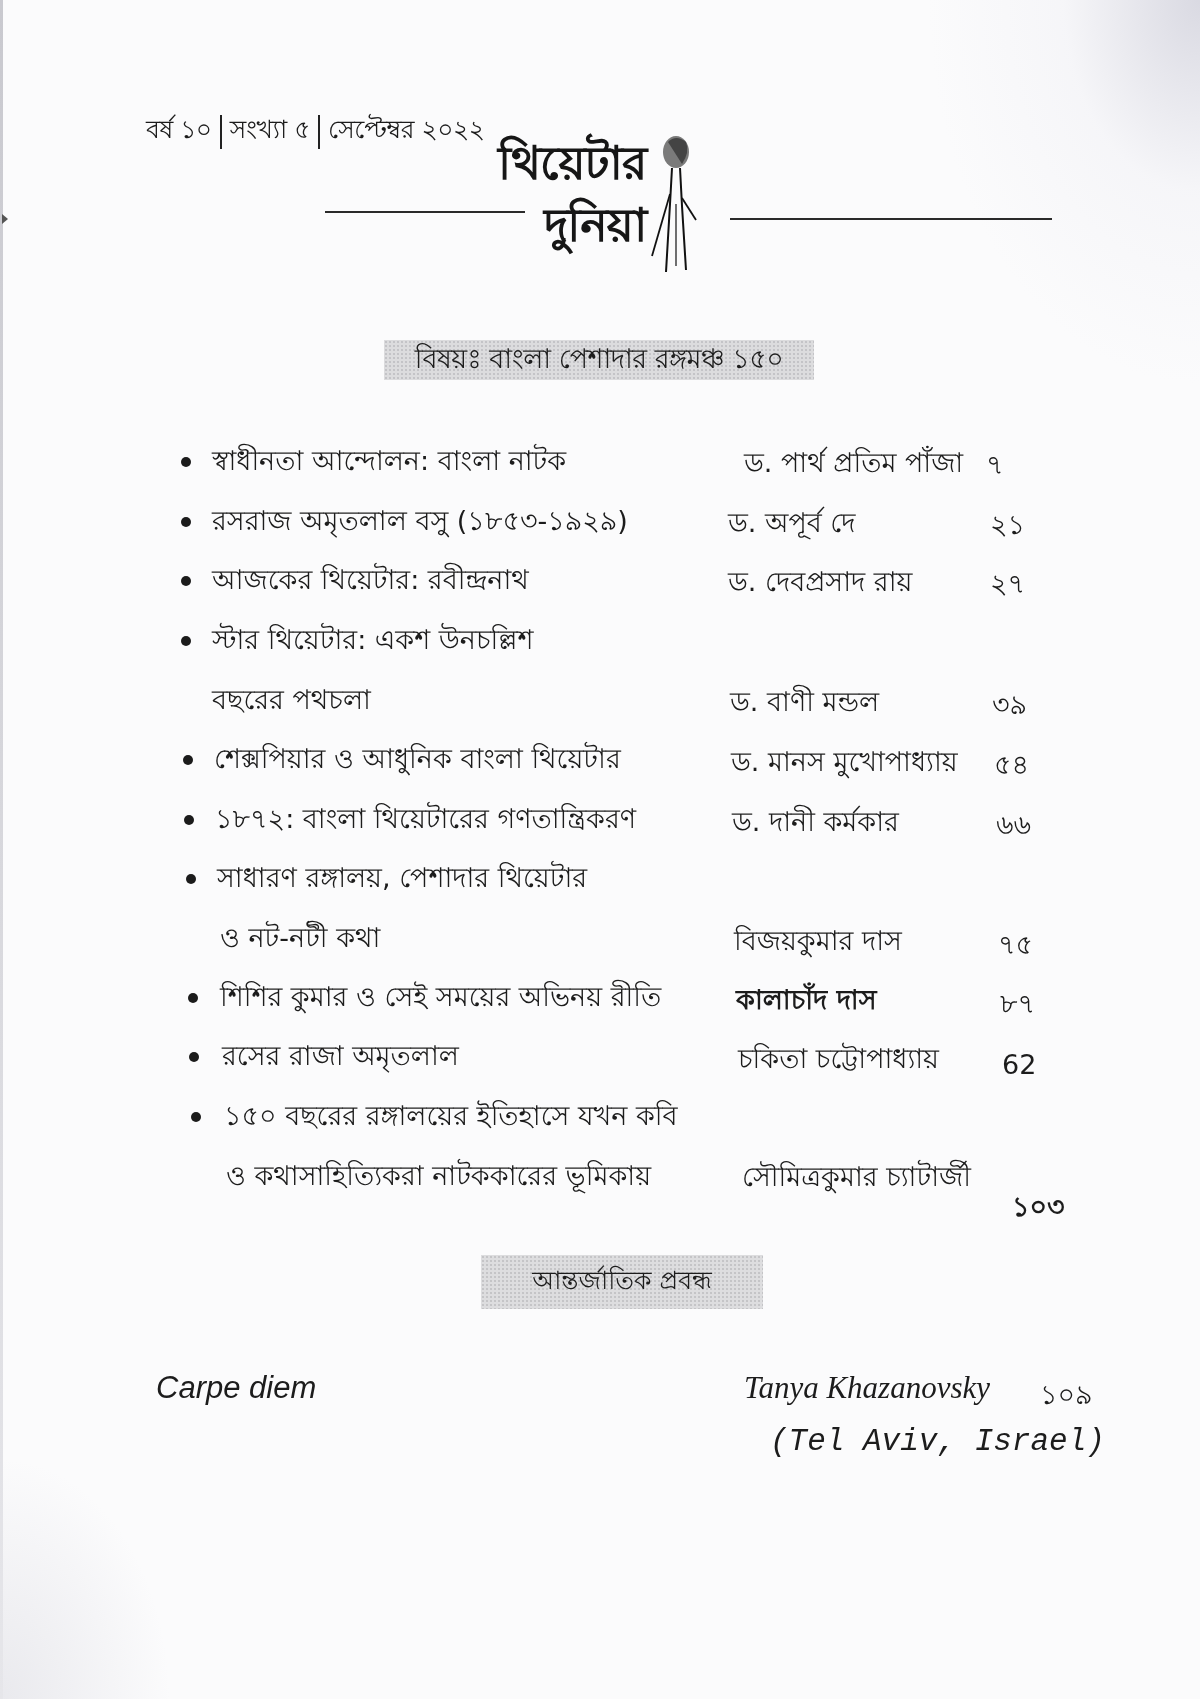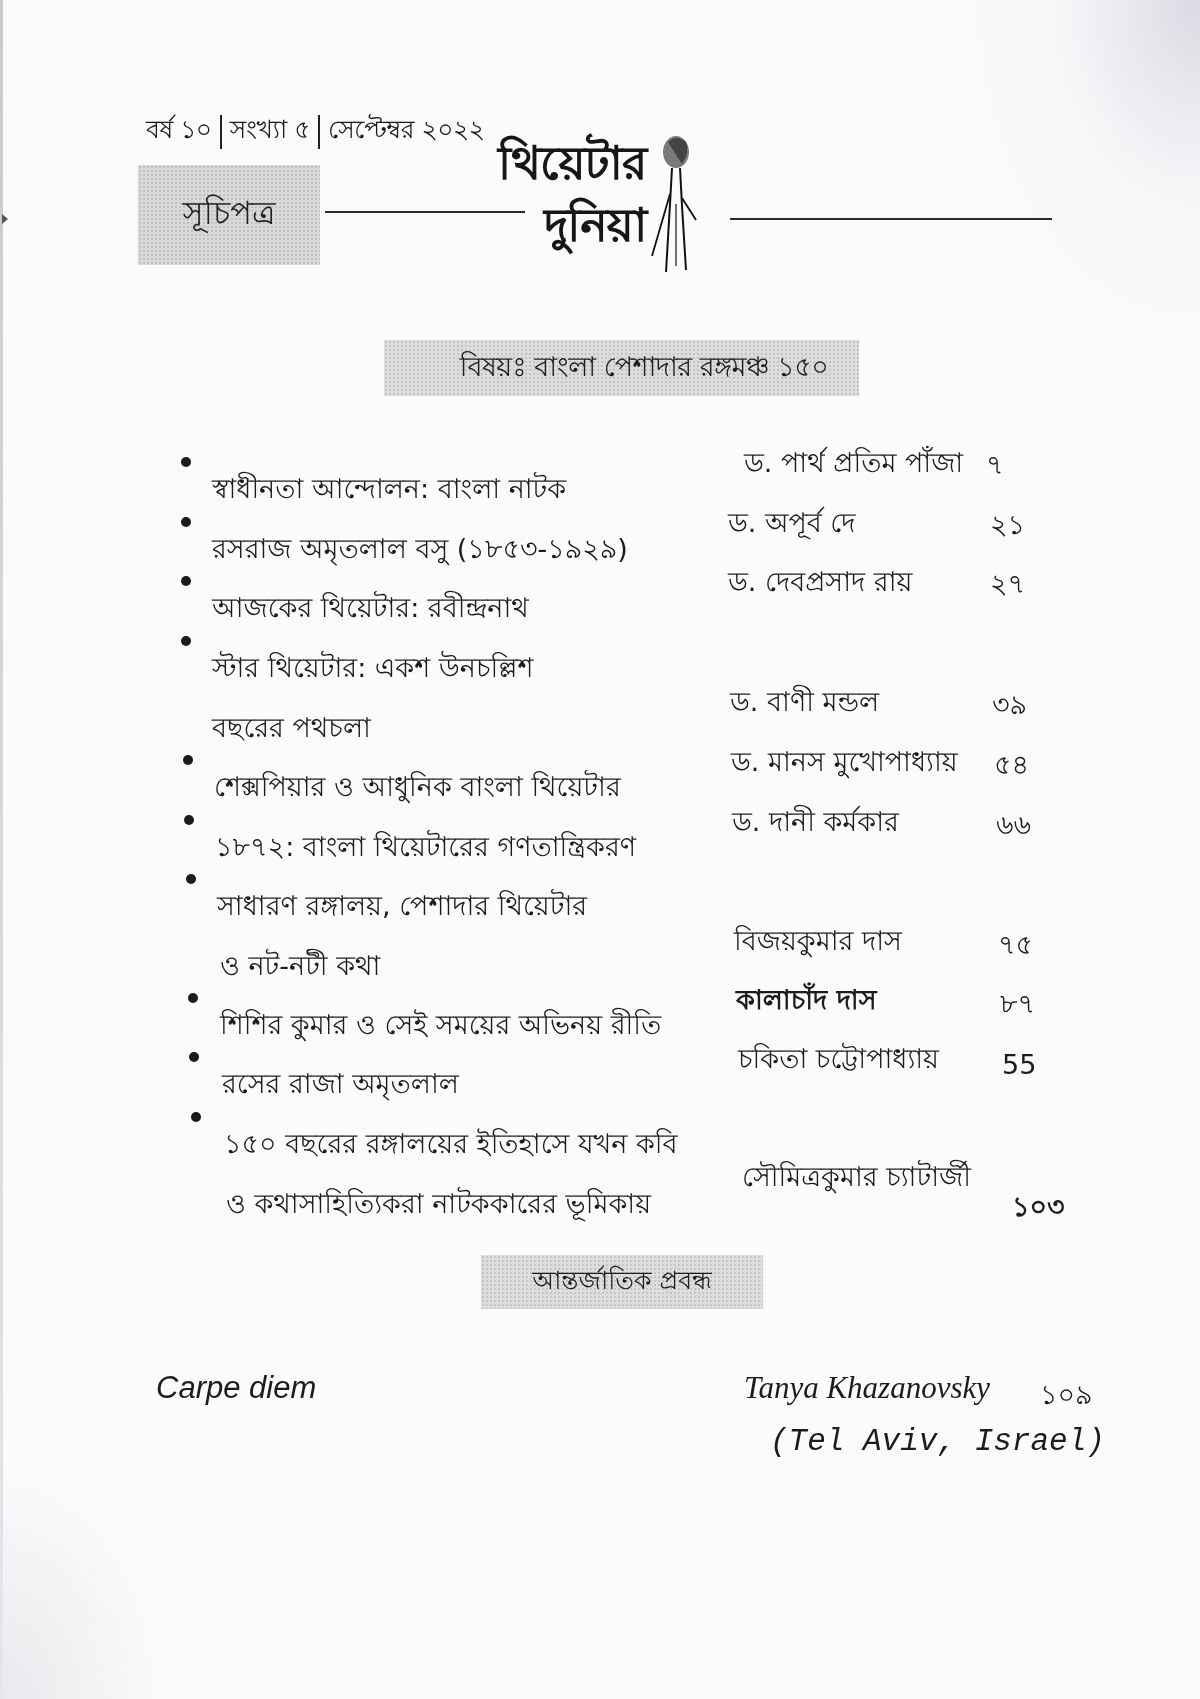--- a/index.html
+++ b/index.html
@@ -58,38 +58,38 @@
     letter-spacing: -1px; line-height: 1;
   }
   .logo-line2 {
     position: absolute; left: 46px; top: 62px; font-size: 46px; font-weight: bold; color: #161616;
     letter-spacing: -1px; line-height: 1;
   }
   .logo-figure { position: absolute; left: 148px; top: -6px; width: 52px; height: 140px; }
 
   
   .theme-box {
-    position: absolute; left: 384px; top: 340px; width: 430px; height: 56px;
+    position: absolute; left: 384px; top: 340px; width: 430px; height: 40px;
     background: #dcdcde;
     background-image: radial-gradient(rgba(150,150,155,0.35) 1px, transparent 1px);
     background-size: 4px 4px;
-    display: flex; align-items: center; justify-content: center; padding-left: 45px;
+    display: flex; align-items: center; justify-content: center;
   }
   .theme-box span { font-size: 27px; color: #1d1d1d; letter-spacing: -0.5px; }
 
   
   .toc { position: absolute; left: 0; top: 0; width: 1200px; }
   .row {
     position: absolute; height: 44px; display: flex; align-items: center;
     font-size: 27px; color: #1c1c1c;
   }
   .bullet {
     position: absolute; width: 10px; height: 10px; border-radius: 50%; background: #1b1b1b;
   }
-  .title { position: absolute; white-space: nowrap; margin-top: 28px; }
+  .title { position: absolute; white-space: nowrap; }
   .author { position: absolute; white-space: nowrap; }
   .pageno { position: absolute; white-space: nowrap; text-align: right; width: 60px; }
 
   
   .intl-box {
     position: absolute; left: 481px; top: 1255px; width: 282px; height: 54px;
     background: #dddddf;
     background-image: radial-gradient(rgba(150,150,155,0.35) 1px, transparent 1px);
     background-size: 4px 4px;
     display: flex; align-items: center; justify-content: center;
@@ -121,23 +121,20 @@
   <div class="pin-mark"></div>
 
   <div class="issue-line">
     <span>বর্ষ ১০</span>
     <span class="sep"></span>
     <span>সংখ্যা ৫</span>
     <span class="sep"></span>
     <span>সেপ্টেম্বর ২০২২</span>
   </div>
 
-  <div class="toc-label-box">
-    <span>সূচিপত্র</span>
-  </div>
 
   <div class="rule-left"></div>
 
   <div class="logo">
     <div class="logo-line1">থিয়েটার</div>
     <div class="logo-line2">দুনিয়া</div>
     <svg class="logo-figure" viewBox="0 0 52 140">
       <ellipse cx="30" cy="18" rx="13" ry="16" fill="#7a7a7a"></ellipse>
       <path d="M22 8 Q30 0 40 8 Q44 18 36 30" fill="#444"></path>
       <path d="M26 34 L24 70 L20 138" stroke="#111" stroke-width="2" fill="none"></path>
@@ -194,21 +191,21 @@
     <div class="row pageno" style="left:998px; top:924px;">৭৫</div>
 
     <div class="bullet" style="left:188px; top:993px;"></div>
     <div class="row title" style="left:220px; top:976px;">শিশির কুমার ও সেই সময়ের অভিনয় রীতি</div>
     <div class="row author" style="left:736px; top:979px;font-weight:bold;">কালাচাঁদ দাস</div>
     <div class="row pageno" style="left:1000px; top:983px;">৮৭</div>
 
     <div class="bullet" style="left:189px; top:1052px;"></div>
     <div class="row title" style="left:222px; top:1035px;">রসের রাজা অমৃতলাল</div>
     <div class="row author" style="left:738px; top:1038px;">চকিতা চট্টোপাধ্যায়</div>
-    <div class="row pageno" style="left:1002px; top:1042px;">55</div>
+    <div class="row pageno" style="left:1002px; top:1042px;">62</div>
 
     <div class="bullet" style="left:191px; top:1112px;"></div>
     <div class="row title" style="left:224px; top:1095px;">১৫০ বছরের রঙ্গালয়ের ইতিহাসে যখন কবি</div>
     <div class="row title" style="left:226px; top:1155px;">ও কথাসাহিত্যিকরা নাটককারের ভূমিকায়</div>
     <div class="row author" style="left:742px; top:1156px;">সৌমিত্রকুমার  চ্যাটার্জী</div>
     <div class="row pageno" style="left:1012px; top:1186px;font-weight:bold;">১০৩</div>
   </div>
 
   <div class="intl-box">
     <span>আন্তর্জাতিক প্রবন্ধ</span>

